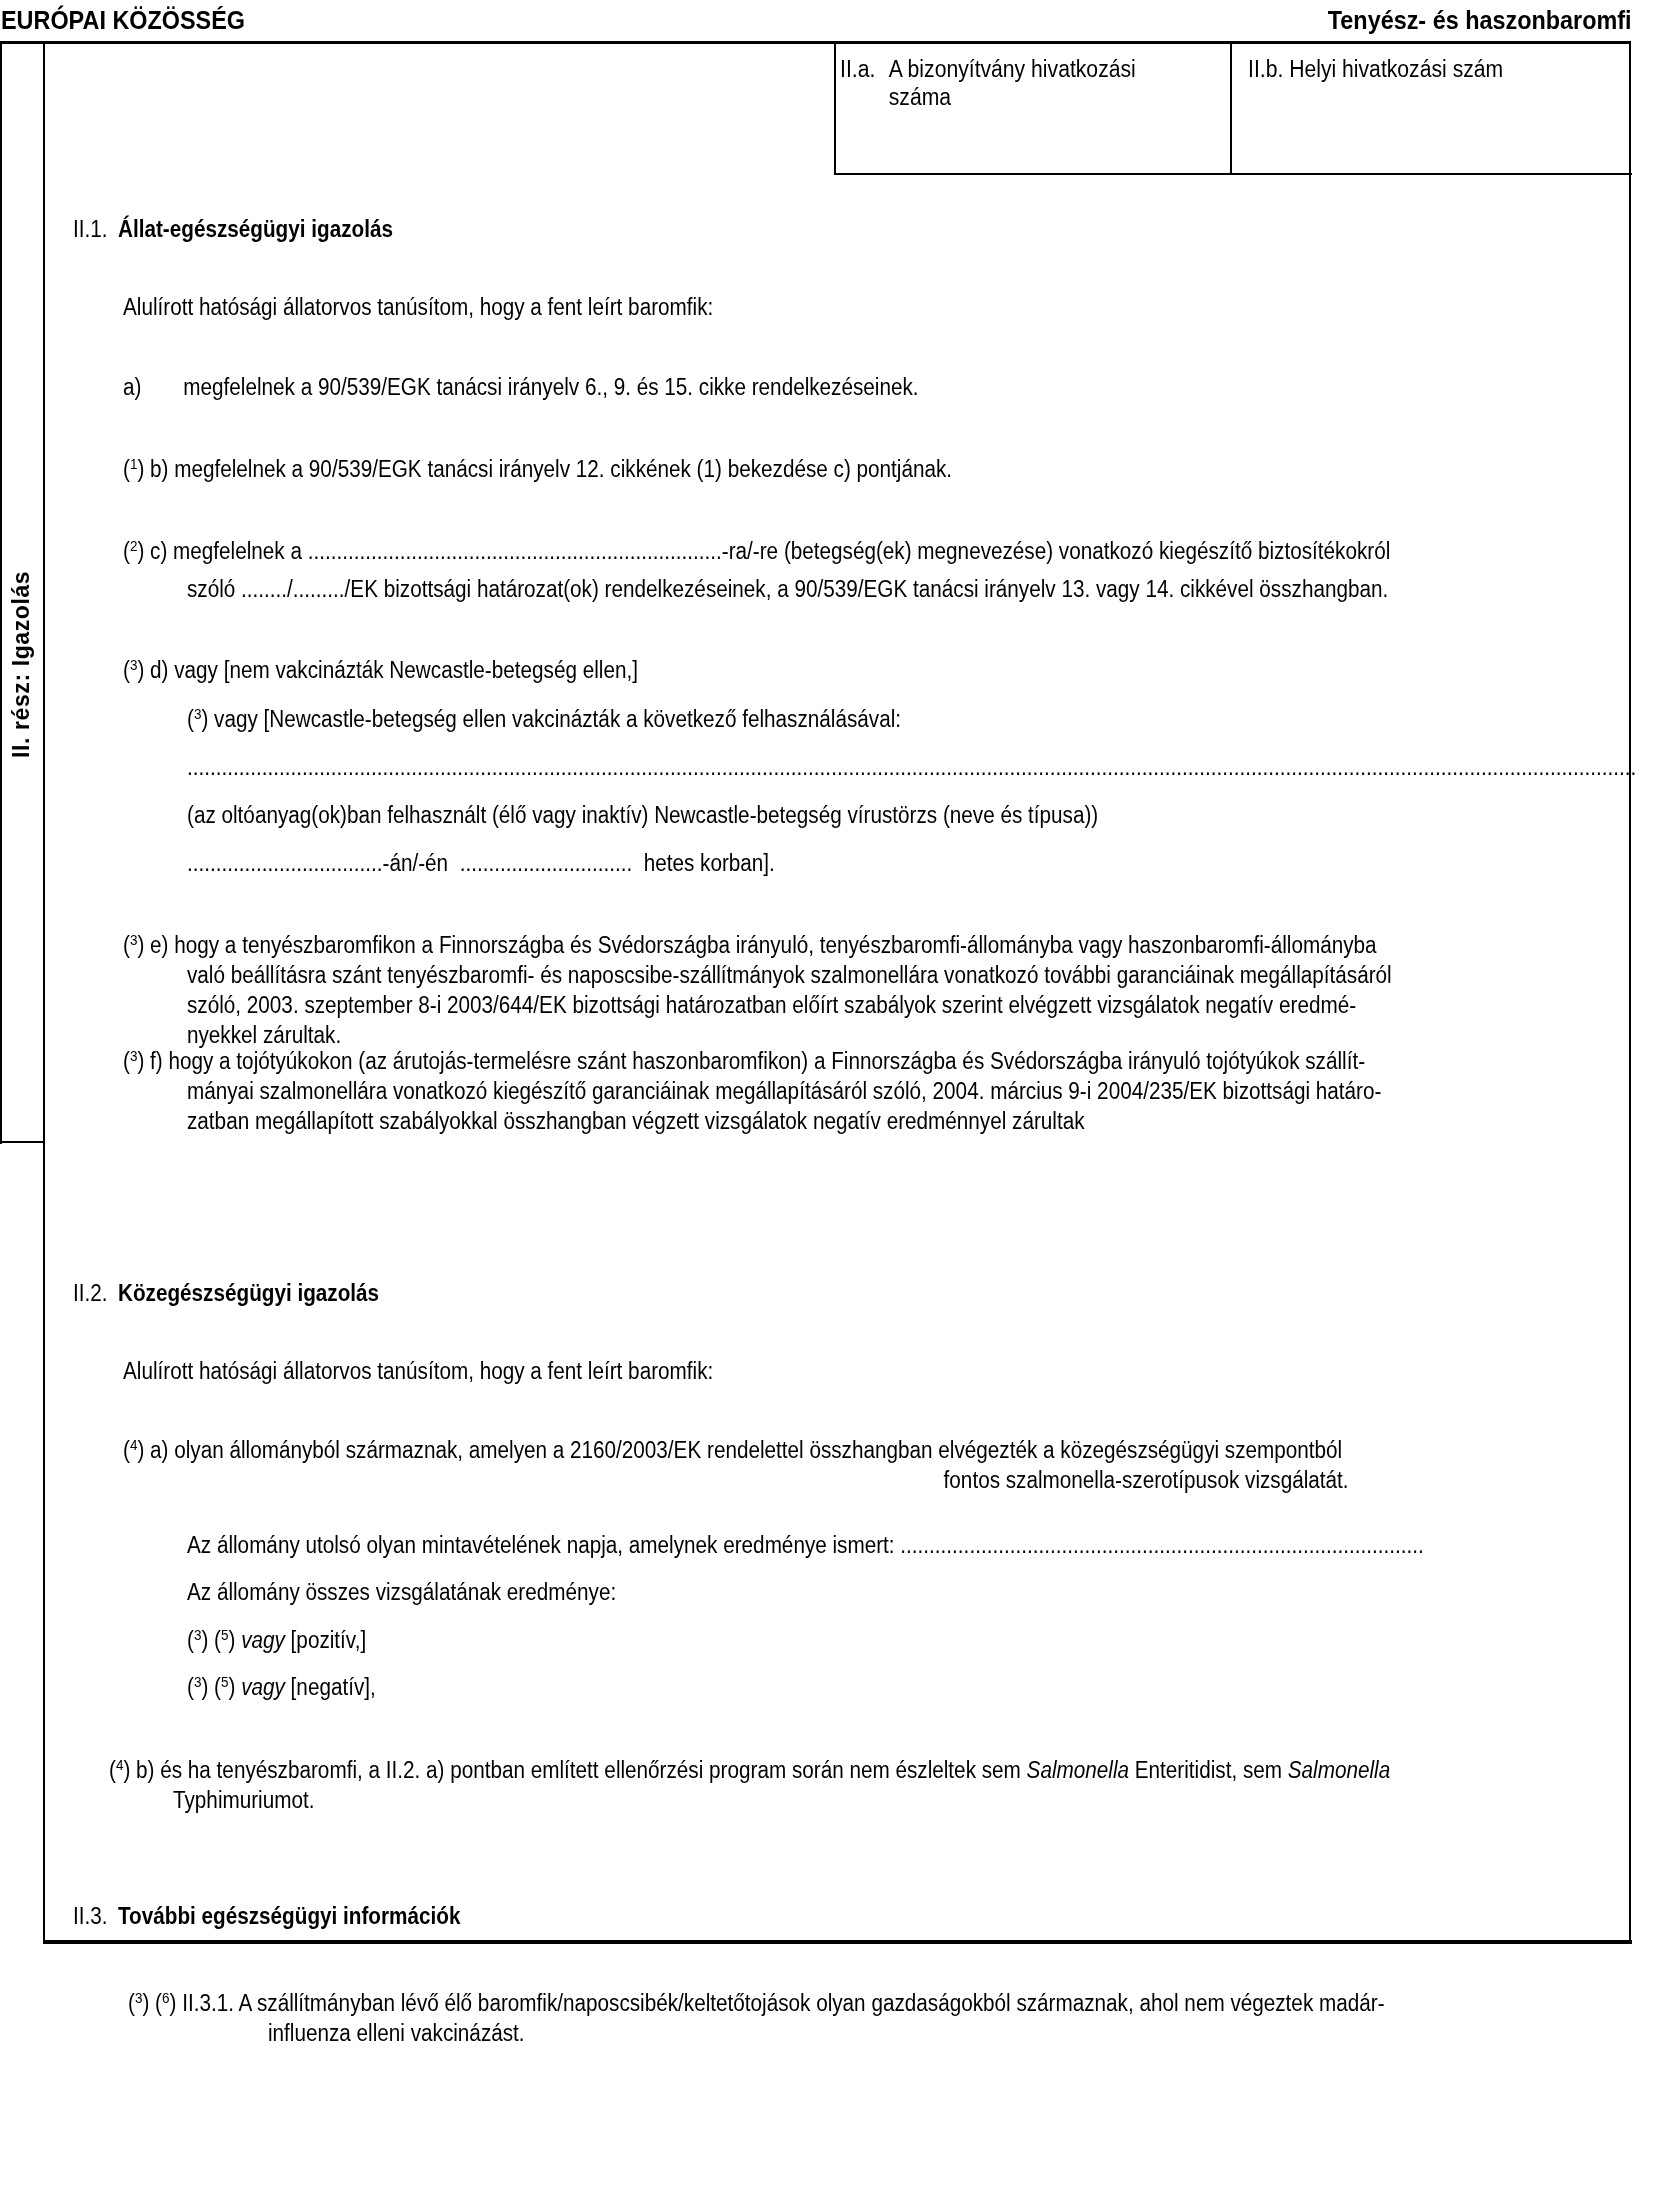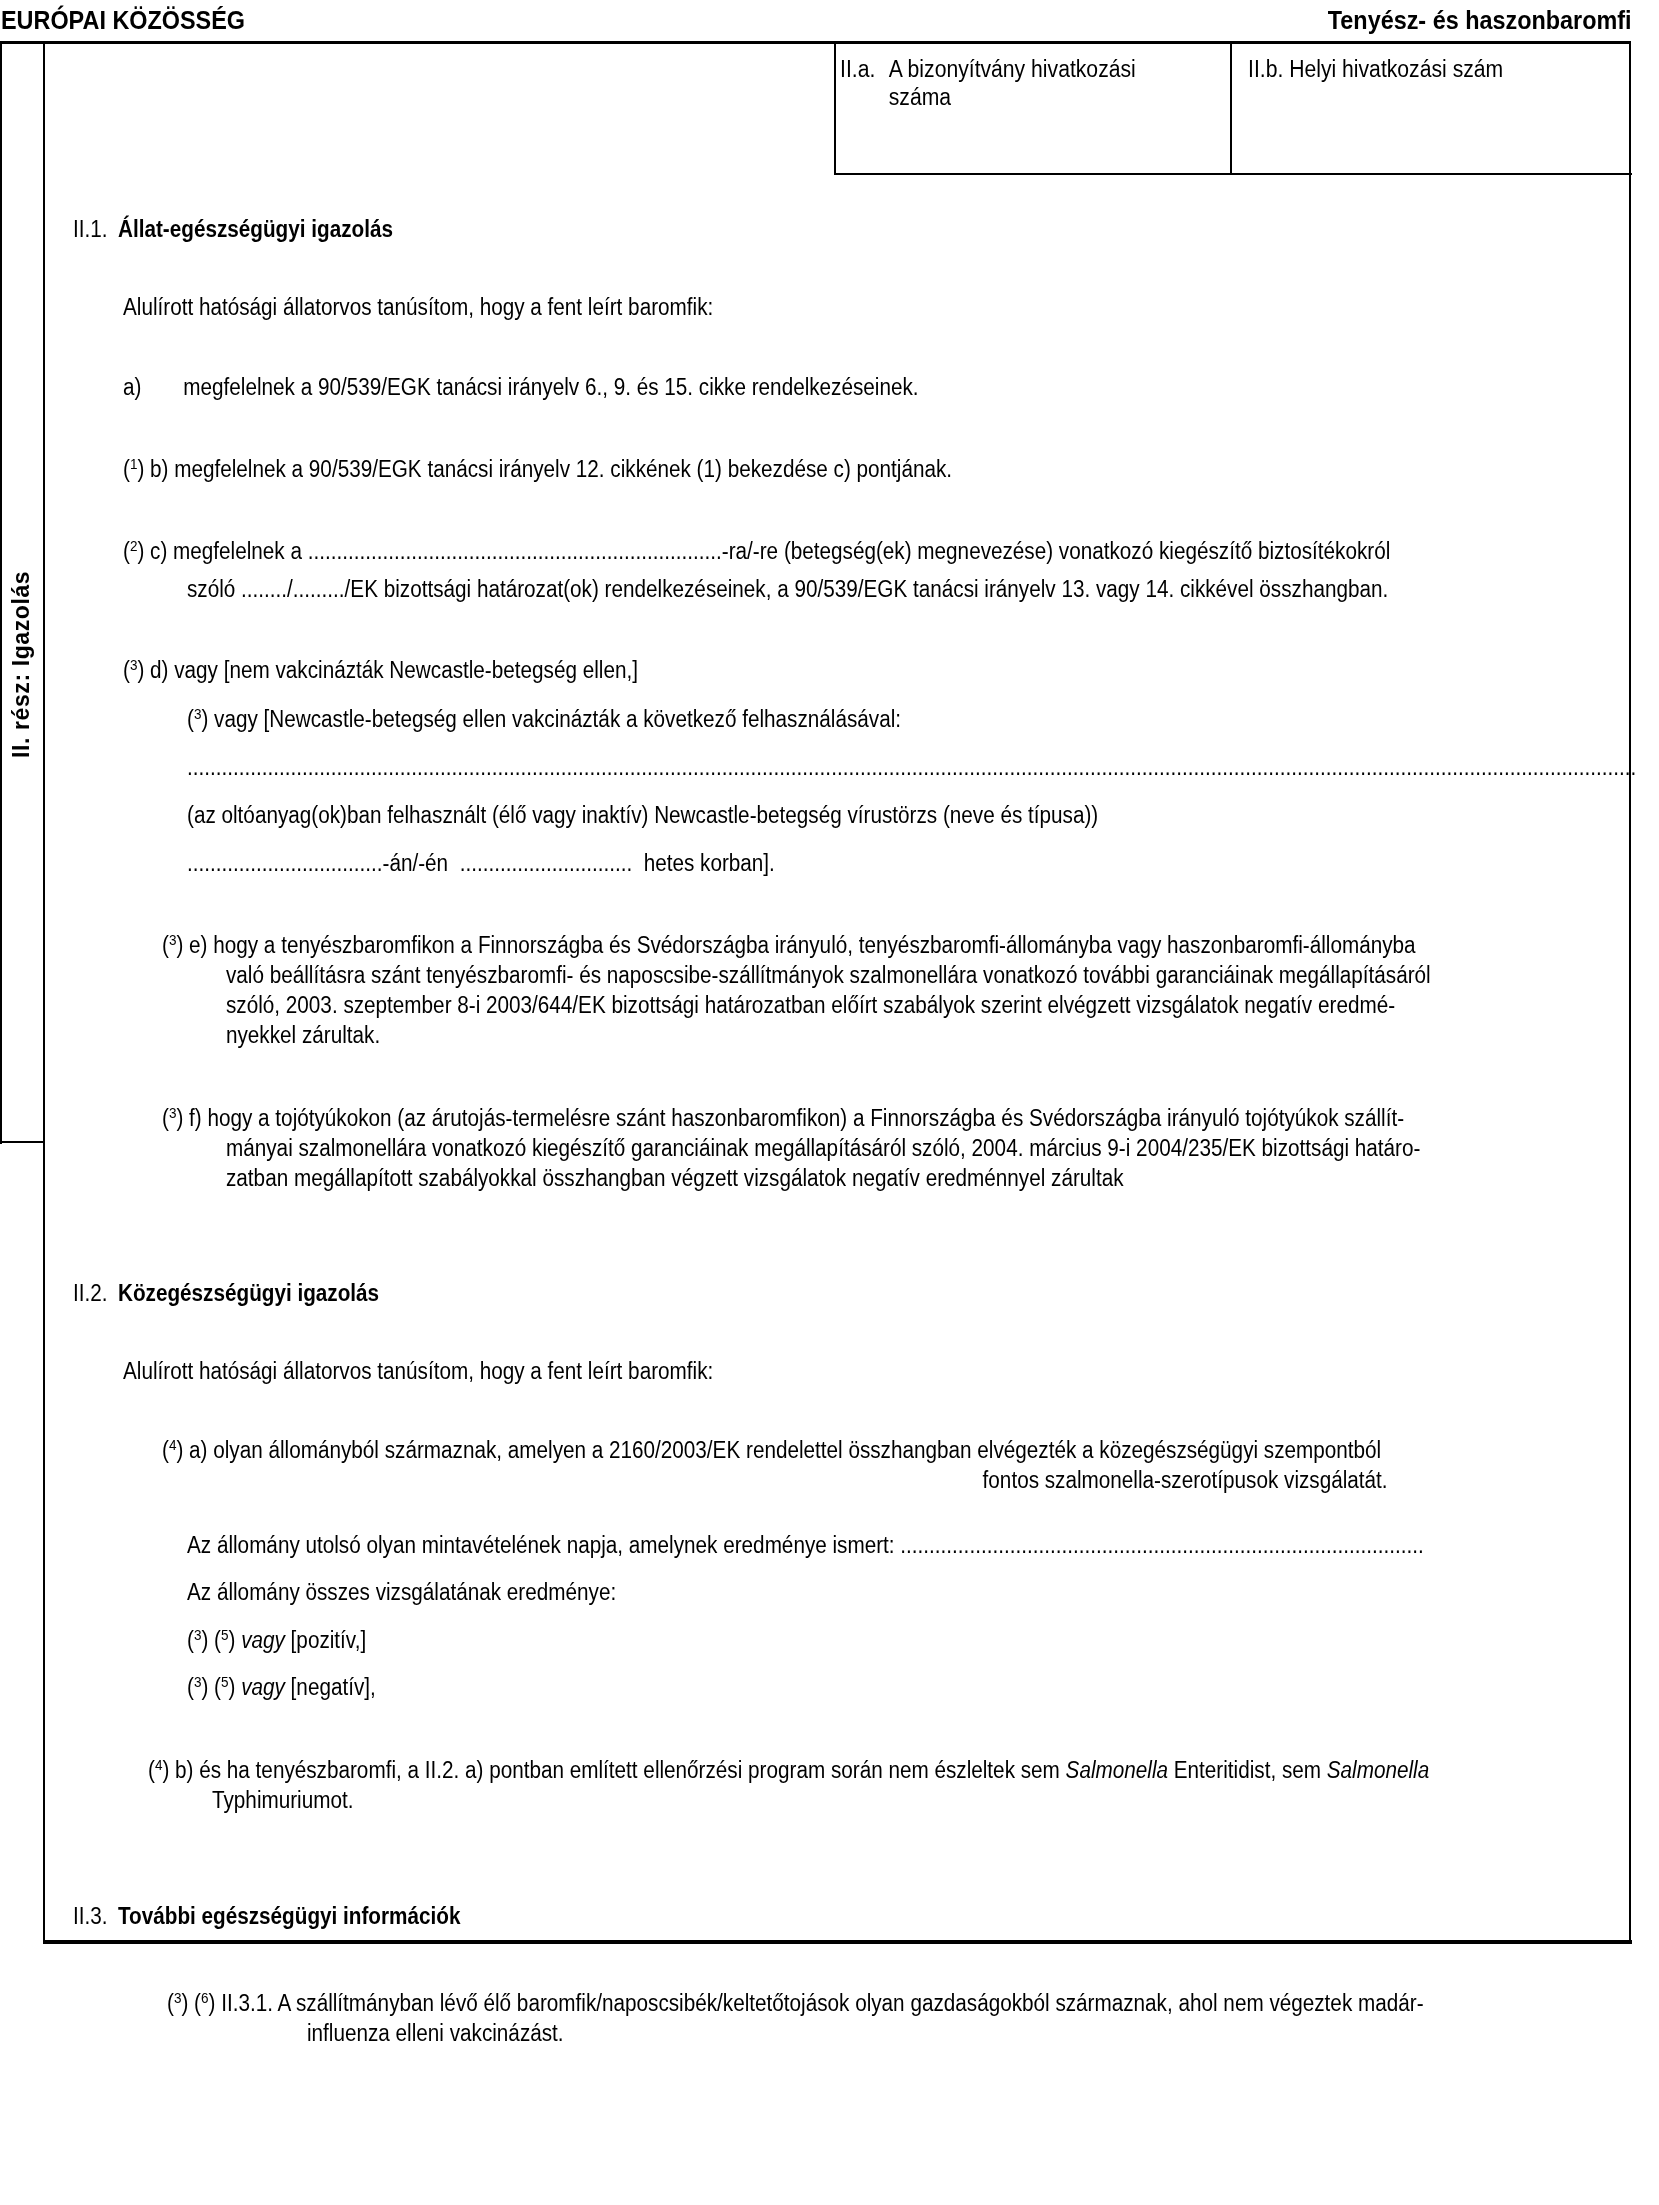--- a/index.html
+++ b/index.html
@@ -17,21 +17,21 @@
 
     .ref-box-text { font-size: 23px; transform: scaleX(0.92); transform-origin: left top; }
 
     .side-label {
       position: absolute; left: 7px; top: 758px;
       transform: rotate(-90deg); transform-origin: left top;
       font-weight: bold; font-size: 23px; white-space: nowrap; letter-spacing: 0.6px;
     }
 
     .txt { position: absolute; white-space: nowrap; transform: scaleX(0.9); transform-origin: left top; }
-    .para { position: absolute; transform: none; margin-left: 39px; }
+    .para { position: absolute; transform: none; }
     .para .ln { display: block; white-space: nowrap; transform: scaleX(0.9); transform-origin: left top; height: 30px; }
     .bold { font-weight: bold; }
     sup { font-size: 15px; line-height: 0; vertical-align: 8.2px; }
     .dots { letter-spacing: 0; }
     i { font-style: italic; }
   </style>
 </head>
 <body>
 
 <div class="abs hdr-left">EURÓPAI KÖZÖSSÉG</div>
@@ -84,21 +84,21 @@
   <span class="dots">..................................</span><span>-án/-én</span>&nbsp;&nbsp;<span class="dots">..............................</span>&nbsp;&nbsp;<span>hetes korban].</span>
 </div>
 
 <div class="para" style="left:123px;top:931px;">
   <span class="ln">(<sup>3</sup>) <span>e) hogy a tenyészbaromfikon a Finnországba és Svédországba irányuló, tenyészbaromfi-állományba vagy haszonbaromfi-állományba</span></span>
   <span class="ln" style="margin-left:64px;">való beállításra szánt tenyészbaromfi- és naposcsibe-szállítmányok szalmonellára vonatkozó további garanciáinak megállapításáról</span>
   <span class="ln" style="margin-left:64px;">szóló, 2003. szeptember 8-i 2003/644/EK bizottsági határozatban előírt szabályok szerint elvégzett vizsgálatok negatív eredmé-</span>
   <span class="ln" style="margin-left:64px;">nyekkel zárultak.</span>
 </div>
 
-<div class="para" style="left:123px;top:1104px;">
+<div class="para" style="left:123px;top:1047px;">
   <span class="ln">(<sup>3</sup>) <span>f)  hogy a tojótyúkokon (az árutojás-termelésre szánt haszonbaromfikon) a Finnországba és Svédországba irányuló tojótyúkok szállít-</span></span>
   <span class="ln" style="margin-left:64px;">mányai szalmonellára vonatkozó kiegészítő garanciáinak megállapításáról szóló, 2004. március 9-i 2004/235/EK bizottsági határo-</span>
   <span class="ln" style="margin-left:64px;">zatban megállapított szabályokkal összhangban végzett vizsgálatok negatív eredménnyel zárultak</span>
 </div>
 
 <div class="txt" style="left:73px;top:1279px;">
   <span style="display:inline-block;width:50px;">II.2.</span><span class="bold">Közegészségügyi igazolás</span>
 </div>
 <div class="txt" style="left:123px;top:1357px;">Alulírott hatósági állatorvos tanúsítom, hogy a fent leírt baromfik:</div>
 

